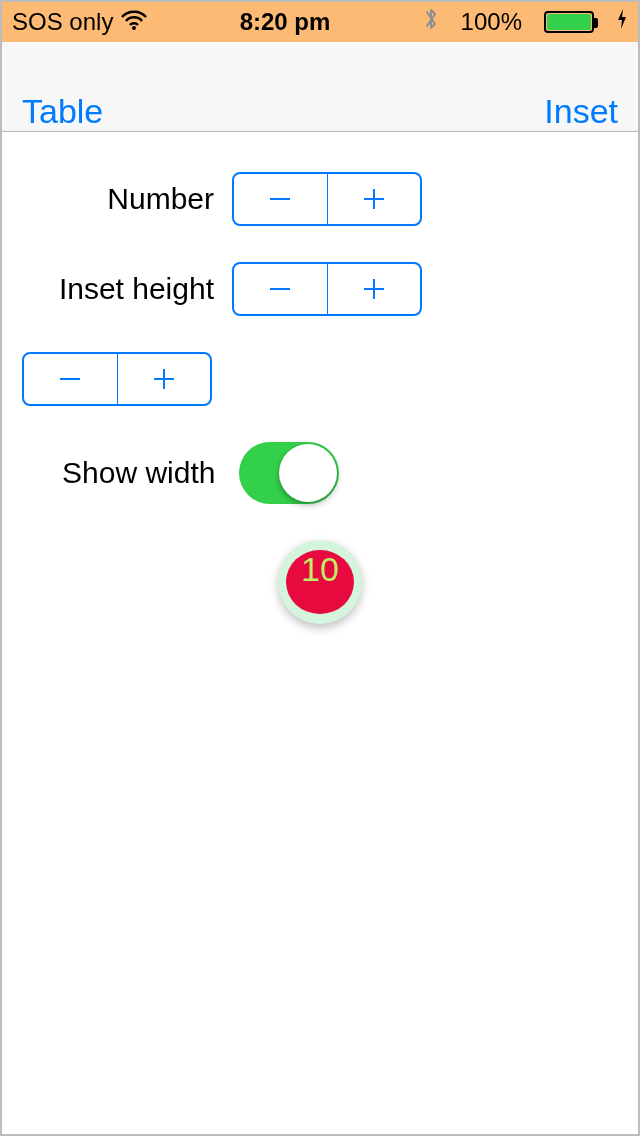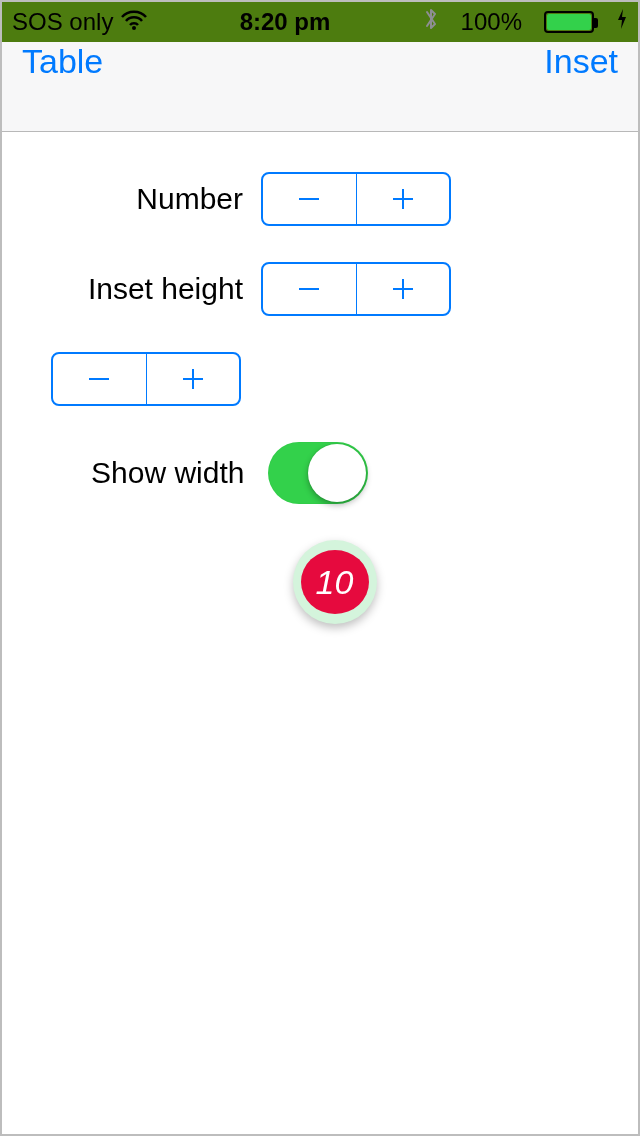--- a/index.html
+++ b/index.html
@@ -2,49 +2,49 @@
 <html><head>
 <meta charset="utf-8">
 <style>
   * { box-sizing: border-box; margin: 0; padding: 0; }
   html, body { width: 640px; height: 1136px; font-family: -apple-system, "Helvetica Neue", Helvetica, Arial, sans-serif; }
   body { border: 2px solid #bdbdbd; background: #fff; }
 
   
   .status-bar {
     height: 40px;
-    background: #4d7c0f;
+    background: #fdba74;
     display: flex; align-items: center; justify-content: space-between;
     padding: 0 10px;
     font-size: 24px; color: #000;
   }
   .status-left, .status-right { display: flex; align-items: center; gap: 8px; }
   .status-center { font-weight: 600; }
   .status-right { gap: 22px; }
   .battery {
     width: 50px; height: 22px; border: 2px solid #000; border-radius: 4px;
     position: relative; display: inline-block;
   }
   .battery::after {
     content: ""; position: absolute; right: -6px; top: 5px; width: 4px; height: 10px;
     background: #000; border-radius: 0 2px 2px 0;
   }
   .battery .fill { position: absolute; left: 1px; top: 1px; bottom: 1px; right: 1px; background: #33d14b; border-radius: 2px; }
 
   
   .nav-bar {
     height: 90px; background: #f7f7f8;
-    display: flex; align-items: flex-start; justify-content: space-between;
+    display: flex; align-items: flex-end; justify-content: space-between;
     padding: 0 20px;
     border-bottom: 1px solid #b8b8b8;
   }
   .nav-btn { color: #007aff; font-size: 34px; }
 
   
-  .content { padding: 40px 20px 0 20px; margin-left: 29px; }
+  .content { padding: 40px 20px 0 20px; }
   .row {
     display: flex; align-items: center;
     margin-bottom: 36px;
   }
   .row .label {
     width: 210px; text-align: right; font-size: 30px; color: #000;
     padding-right: 18px;
   }
   .stepper {
     display: flex; border: 2px solid #007aff; border-radius: 8px;
@@ -69,22 +69,22 @@
   }
 
   .badge-wrap { display: flex; justify-content: center; margin-top: 28px; }
   .badge-outer {
     width: 84px; height: 84px; border-radius: 50%; background: #d4f4dc;
     display: flex; align-items: center; justify-content: center;
     box-shadow: 0 4px 10px rgba(0,0,0,0.25);
   }
   .badge-inner {
     width: 68px; height: 64px; border-radius: 34px/32px; background: #e60a3e;
-    display: flex; align-items: center; justify-content: center;
-    color: #ffffff; font-size: 34px; font-weight: 400; font-style: italic;
+    display: flex; justify-content: center;
+    color: #bef264; font-size: 34px; font-weight: 400;
   }
 </style>
 </head>
 <body>
 
 <div class="status-bar">
   <div class="status-left">
     <span>SOS only</span>
     <span>
       <svg width="26" height="20" viewBox="0 0 26 20">

